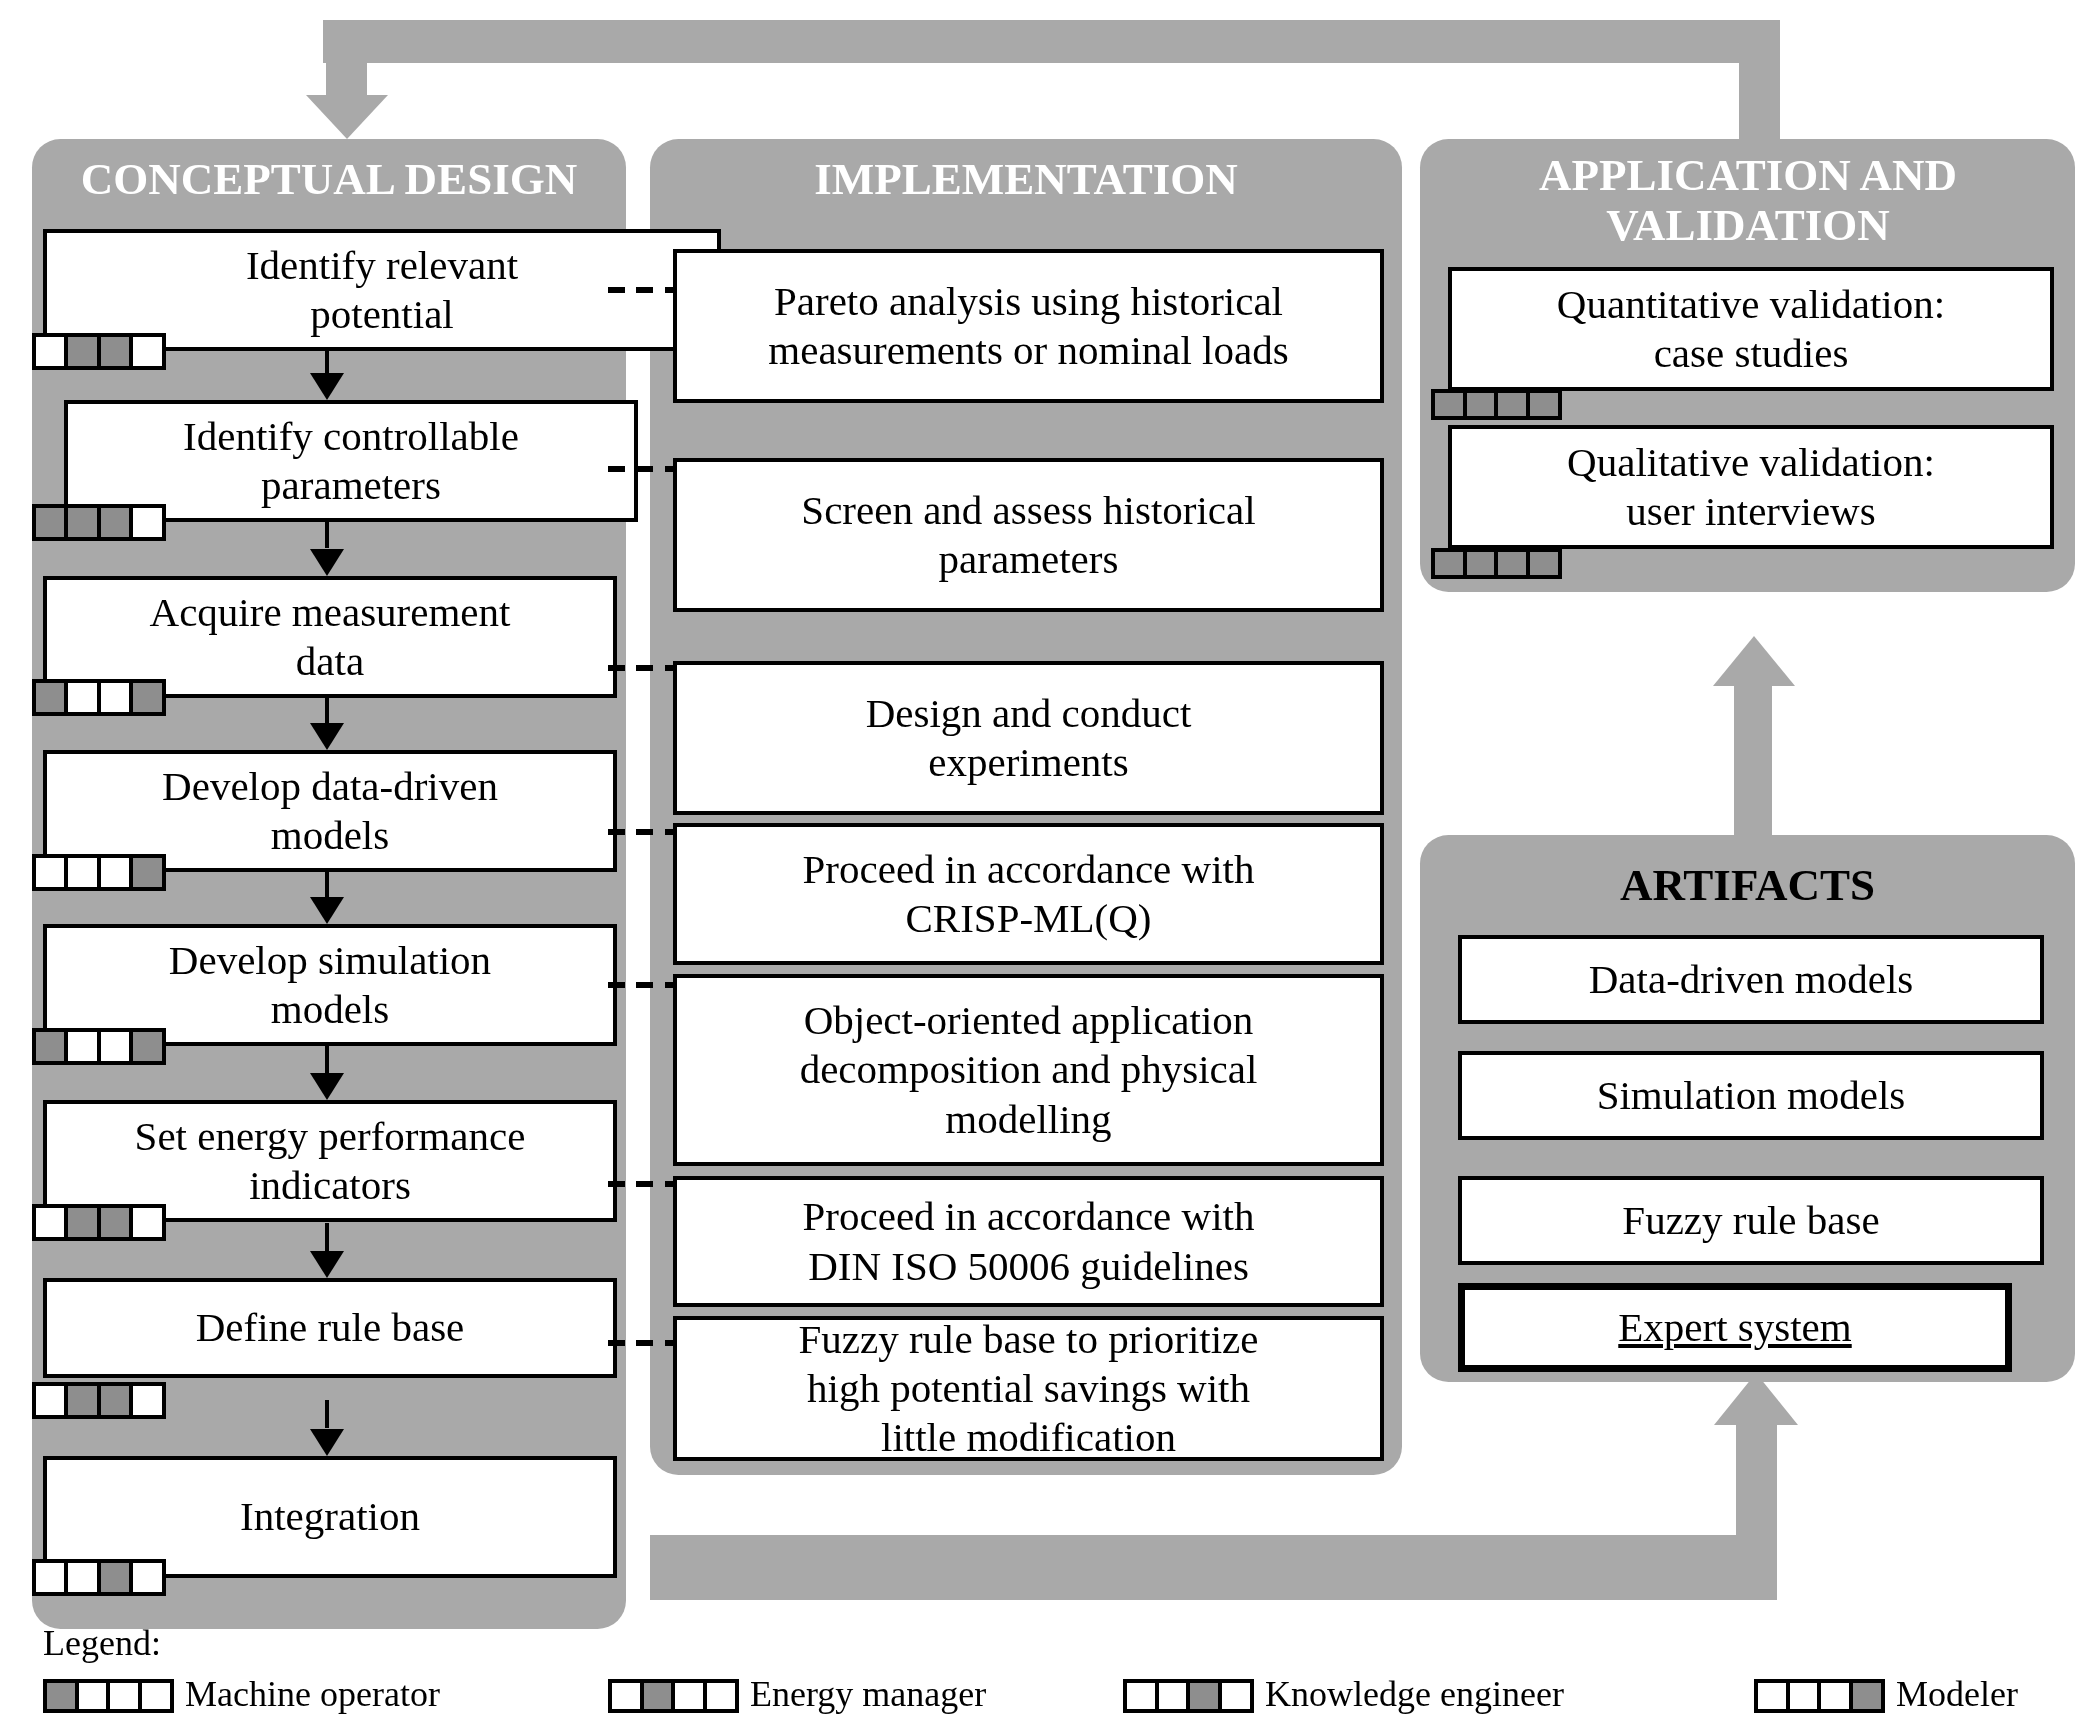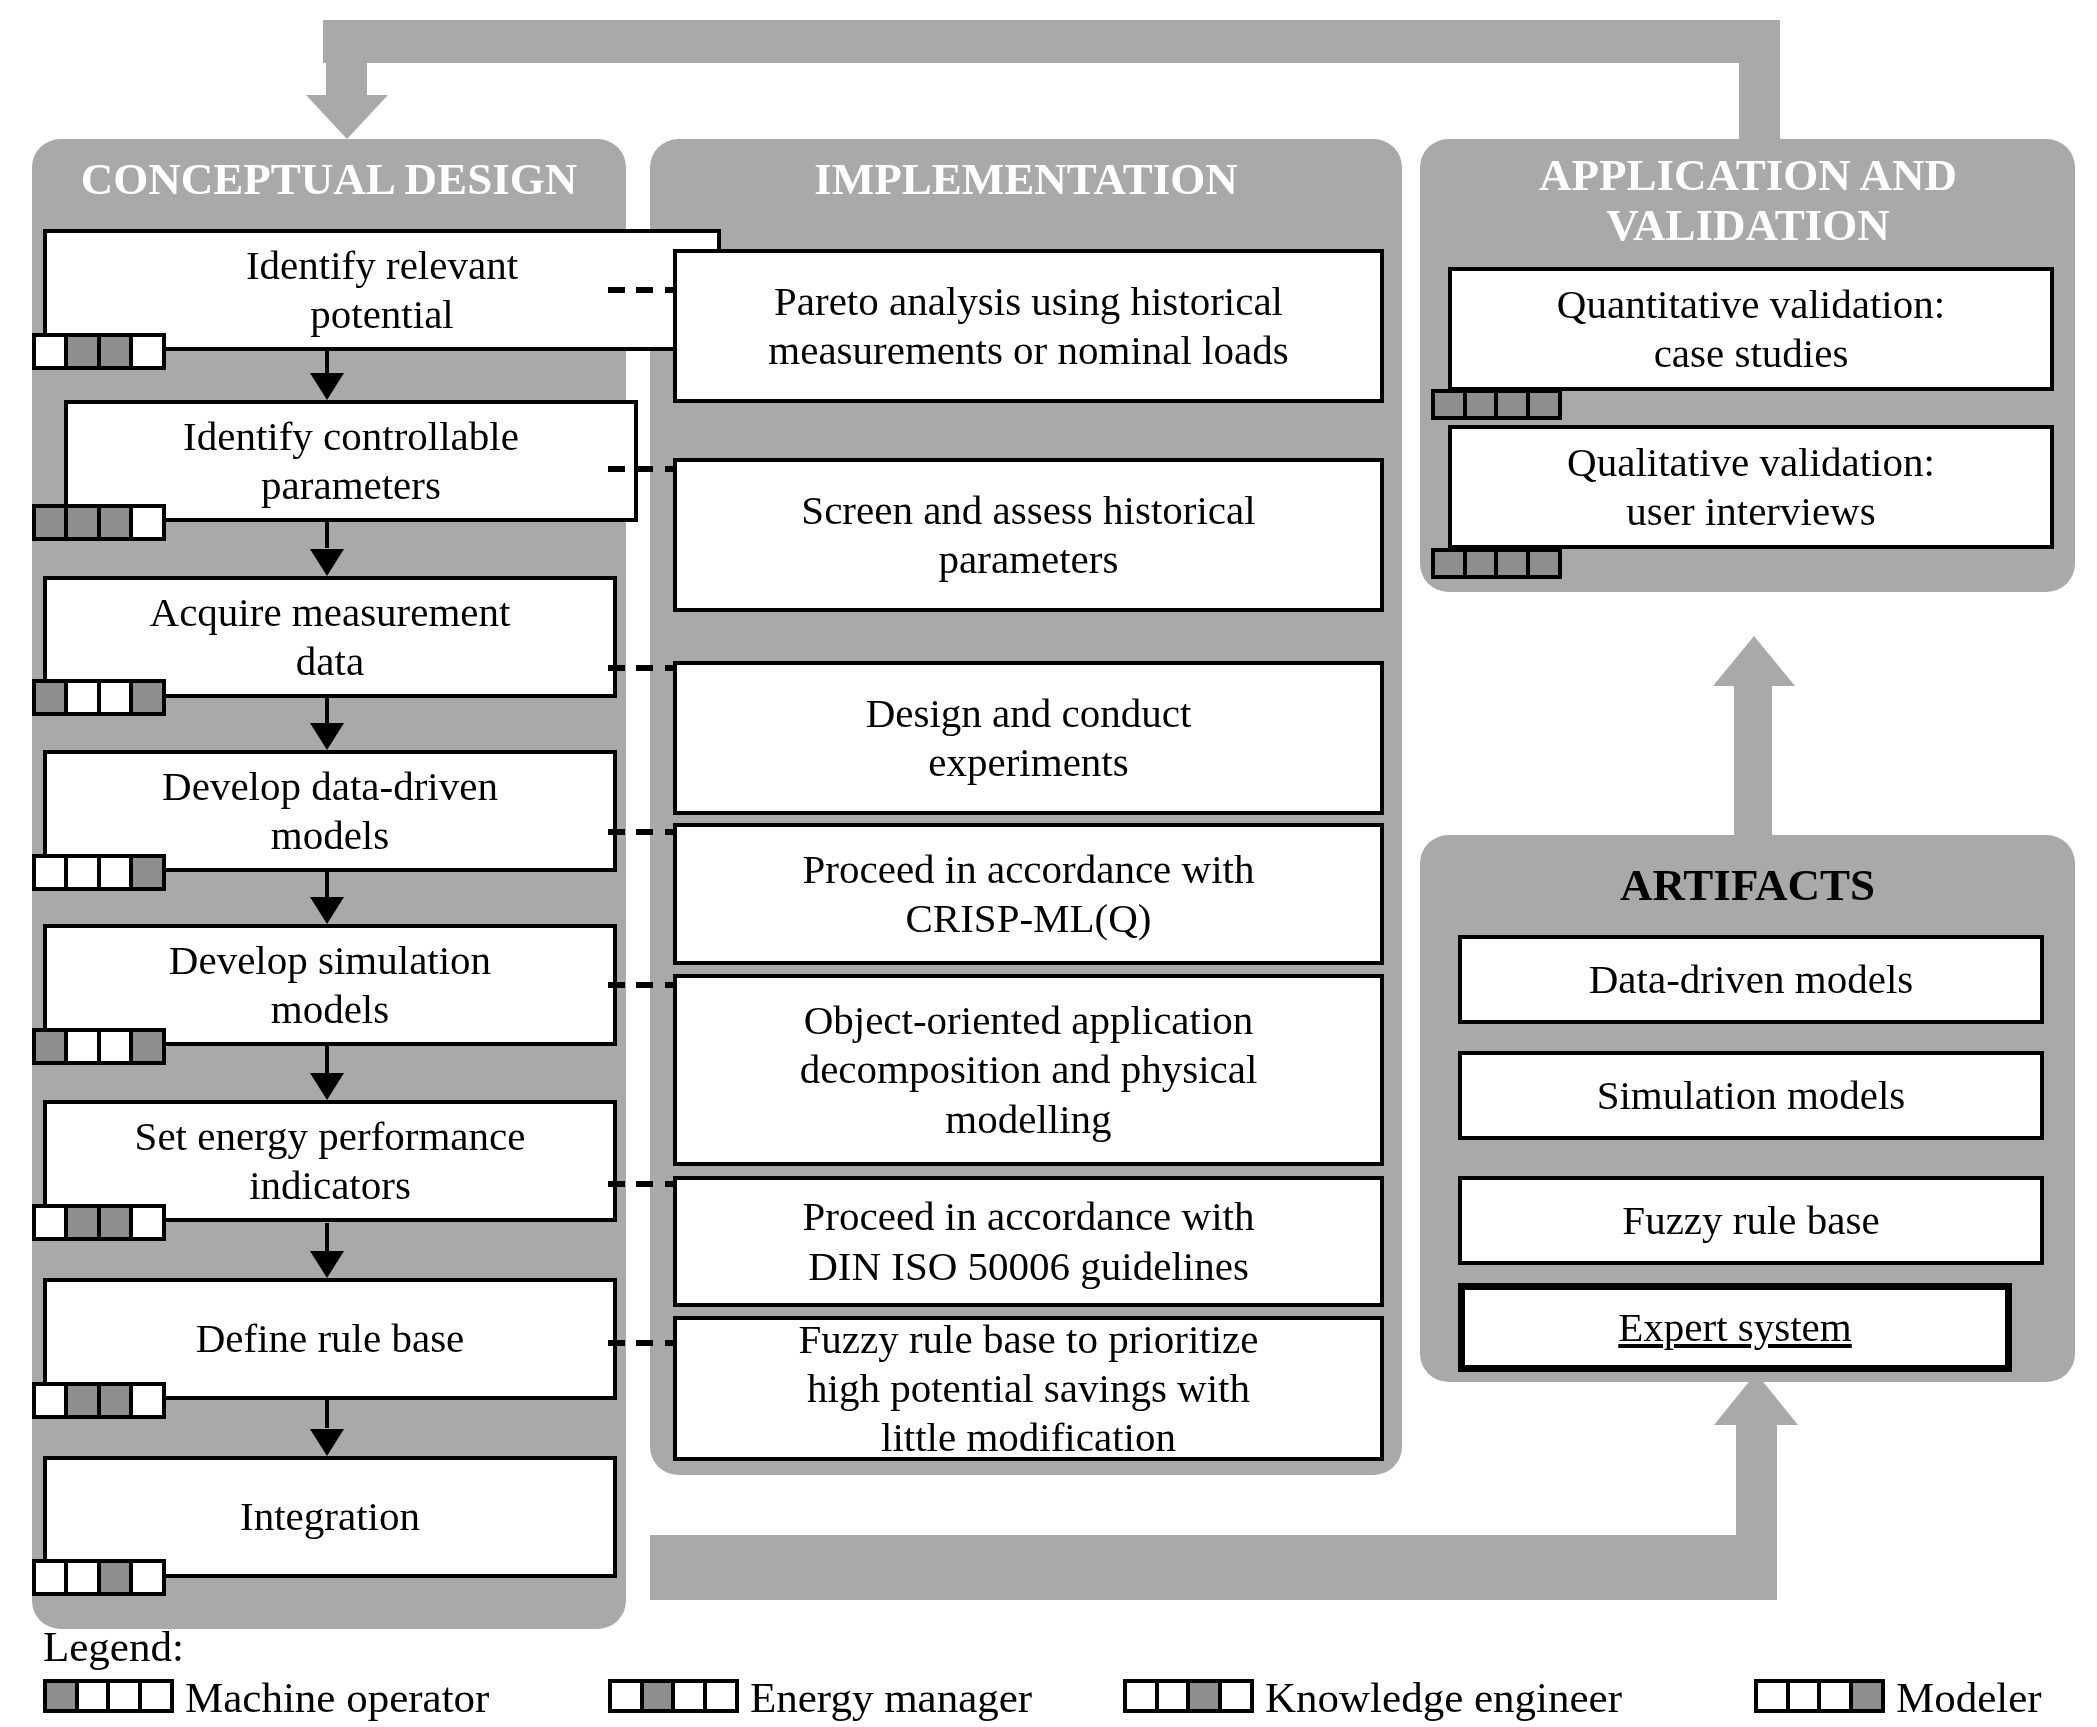--- a/index.html
+++ b/index.html
@@ -15,21 +15,21 @@
         font-size:41px;line-height:1.2;text-align:center;}
   .wbox.bold-border{border-width:7.8px;}
   .ind{position:absolute;display:flex;}
   .cell{flex:1;border:4.3px solid #000;box-sizing:border-box;margin-left:-4.3px;}
   .cell:first-child{margin-left:0;}
   .dash{position:absolute;height:5.7px;
         background:repeating-linear-gradient(90deg,#000 0 17px,transparent 17px 28.4px);}
   .shaft{position:absolute;background:#000;}
   .tri{position:absolute;width:0;height:0;}
   .garrow{position:absolute;background:#a9a9a9;}
-  .legend-label{position:absolute;font-size:43px;}
+  .legend-label{position:absolute;font-size:36px;}
 </style>
 </head>
 <body>
 
 <div id="stage">
 
   <div class="garrow" style="left:323px;top:20px;width:1457px;height:43px;"></div>
   <div class="garrow" style="left:1739px;top:63px;width:41px;height:76px;"></div>
   <div class="garrow" style="left:326px;top:63px;width:41px;height:33px;"></div>
   <div class="tri" style="left:306px;top:95px;border-left:41px solid transparent;border-right:41px solid transparent;border-top:44px solid #a9a9a9;"></div>
@@ -115,21 +115,21 @@
         <div>indicators</div>
       </div>
       <div class="ind" style="left: 32px; top: 1204px; width: 134px; height: 37px;">
         <div class="cell" style="background: rgb(255, 255, 255);"></div>
         <div class="cell" style="background: rgb(142, 142, 142);"></div>
         <div class="cell" style="background: rgb(142, 142, 142);"></div>
         <div class="cell" style="background: rgb(255, 255, 255);"></div>
       </div>
       <div class="shaft" style="left: 325px; top: 1046px; width: 4.3px; height: 27px;"></div>
       <div class="tri" style="left: 310px; top: 1073px; border-left: 17px solid transparent; border-right: 17px solid transparent; border-top: 27px solid rgb(0, 0, 0);"></div>
-      <div class="wbox" style="left: 43px; top: 1278px; width: 574px; height: 122px;">
+      <div class="wbox" style="left: 43px; top: 1278px; width: 574px; height: 100px;">
         <div>Define rule base</div>
       </div>
       <div class="ind" style="left: 32px; top: 1382px; width: 134px; height: 37px;">
         <div class="cell" style="background: rgb(255, 255, 255);"></div>
         <div class="cell" style="background: rgb(142, 142, 142);"></div>
         <div class="cell" style="background: rgb(142, 142, 142);"></div>
         <div class="cell" style="background: rgb(255, 255, 255);"></div>
       </div>
       <div class="shaft" style="left: 325px; top: 1223px; width: 4.3px; height: 28.4px;"></div>
       <div class="tri" style="left: 310px; top: 1251px; border-left: 17px solid transparent; border-right: 17px solid transparent; border-top: 27px solid rgb(0, 0, 0);"></div>

